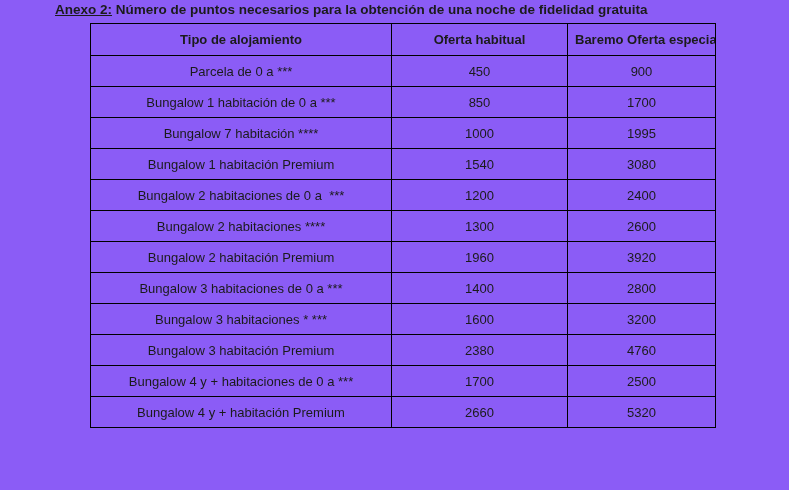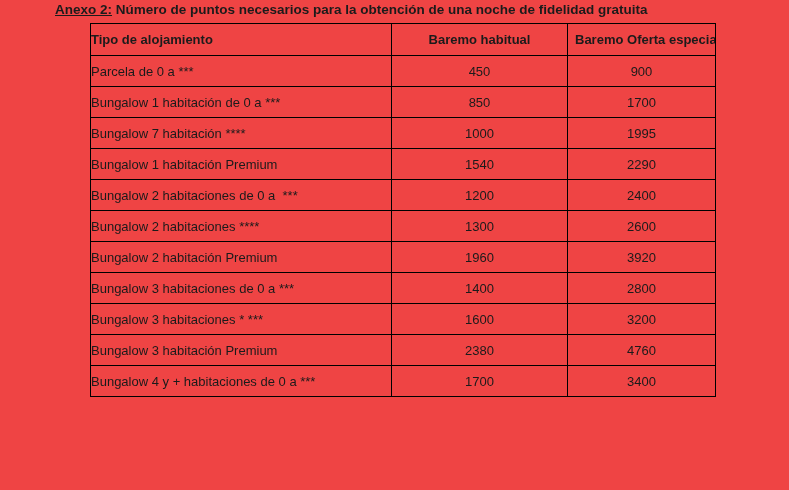--- a/index.html
+++ b/index.html
@@ -4,21 +4,21 @@
 <style>
   html, body {
     margin: 0;
     padding: 0;
     background: #ffffff;
   }
   .page {
     position: relative;
     width: 789px;
     height: 490px;
-    background: #ef4444;
+    background: #8b5cf6;
     font-family: "Liberation Sans", sans-serif;
     color: #1b1b1b;
     overflow: hidden;
   }
   .doc-title {
     position: absolute;
     left: 55px;
     top: 2px;
     font-size: 13.5px;
     font-weight: bold;
@@ -49,21 +49,21 @@
     height: 31px;
   }
   .points-table td {
     height: 30px;
     font-weight: normal;
   }
   .col-tipo   { width: 300px; }
   .col-habitual { width: 175px; }
   .col-oferta { width: 147px; }
   .cell-left {
-    text-align: left;
+    text-align: center;
     padding-left: 10px;
   }
   .cell-center {
     text-align: center;
   }
   th.col-oferta .clip-text {
     display: block;
     width: 100%;
     padding-left: 7px;
     white-space: nowrap;
@@ -78,21 +78,21 @@
 <div class="page">
 
   <div class="doc-title">
     <span class="title-prefix">Anexo 2:</span><span> Número de puntos necesarios para la obtención de una noche de fidelidad gratuita</span>
   </div>
 
   <table class="points-table">
     <thead>
       <tr>
         <th class="col-tipo cell-left">Tipo de alojamiento</th>
-        <th class="col-habitual cell-center">Baremo habitual</th>
+        <th class="col-habitual cell-center">Oferta habitual</th>
         <th class="col-oferta">
             <span class="clip-text">Baremo Oferta especia</span>
           </th>
       </tr>
     </thead>
     <tbody>
       <tr>
         <td class="col-tipo cell-left">Parcela de 0 a ***</td>
         <td class="col-habitual cell-center">450</td>
         <td class="col-oferta cell-center">900</td>
@@ -103,21 +103,21 @@
         <td class="col-oferta cell-center">1700</td>
       </tr>
       <tr>
         <td class="col-tipo cell-left">Bungalow 7 habitación ****</td>
         <td class="col-habitual cell-center">1000</td>
         <td class="col-oferta cell-center">1995</td>
       </tr>
       <tr>
         <td class="col-tipo cell-left">Bungalow 1 habitación Premium</td>
         <td class="col-habitual cell-center">1540</td>
-        <td class="col-oferta cell-center">2290</td>
+        <td class="col-oferta cell-center">3080</td>
       </tr>
       <tr>
         <td class="col-tipo cell-left">Bungalow 2 habitaciones de 0 a &nbsp;***</td>
         <td class="col-habitual cell-center">1200</td>
         <td class="col-oferta cell-center">2400</td>
       </tr>
       <tr>
         <td class="col-tipo cell-left">Bungalow 2 habitaciones ****</td>
         <td class="col-habitual cell-center">1300</td>
         <td class="col-oferta cell-center">2600</td>
@@ -138,18 +138,23 @@
         <td class="col-oferta cell-center">3200</td>
       </tr>
       <tr>
         <td class="col-tipo cell-left">Bungalow 3 habitación Premium</td>
         <td class="col-habitual cell-center">2380</td>
         <td class="col-oferta cell-center">4760</td>
       </tr>
       <tr>
         <td class="col-tipo cell-left">Bungalow 4 y + habitaciones de 0 a ***</td>
         <td class="col-habitual cell-center">1700</td>
-        <td class="col-oferta cell-center">3400</td>
+        <td class="col-oferta cell-center">2500</td>
+      </tr>
+      <tr>
+        <td class="col-tipo cell-left">Bungalow 4 y + habitación Premium</td>
+        <td class="col-habitual cell-center">2660</td>
+        <td class="col-oferta cell-center">5320</td>
       </tr>
     </tbody>
   </table>
 
 </div>
 
 </body></html>

